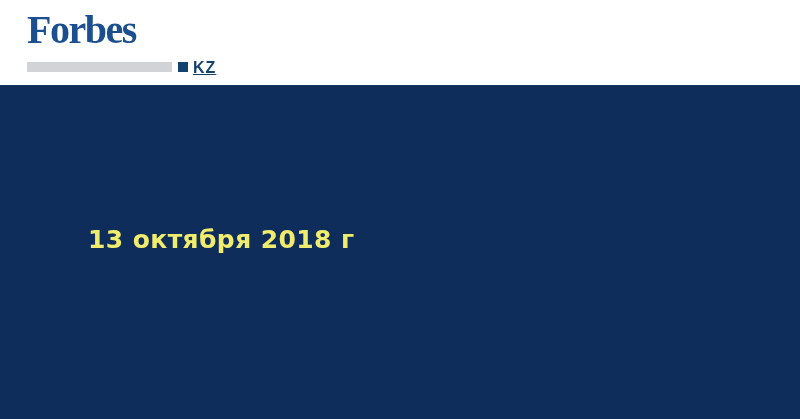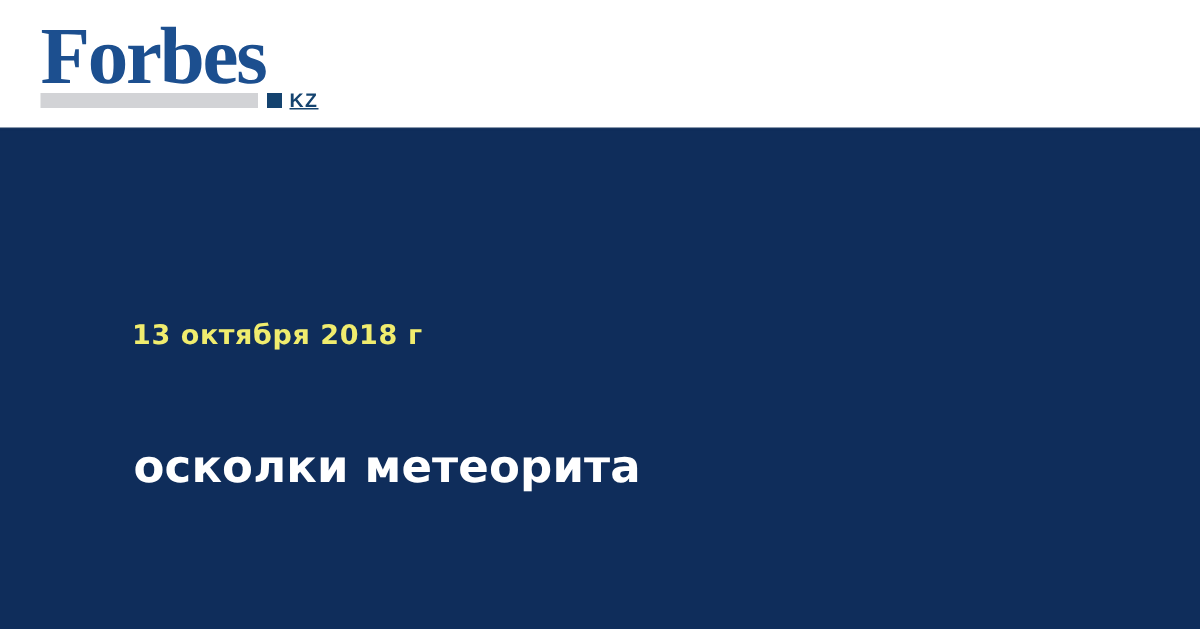--- a/index.html
+++ b/index.html
@@ -41,21 +41,21 @@
     width: 195px;
     height: 60px;
   }
 
   .logo-wordmark {
     position: absolute;
     left: 0;
     top: -4px;
     font-family: "Liberation Serif", "DejaVu Serif", serif;
     font-weight: bold;
-    font-size: 54px;
+    font-size: 40px;
     letter-spacing: -1.5px;
     color: #1c4f8f;
     line-height: 1;
     white-space: nowrap;
   }
 
   .logo-rule {
     position: absolute;
     left: 0;
     top: 48px;
@@ -72,44 +72,44 @@
     height: 10px;
     background: #14436f;
   }
 
   .logo-kz {
     position: absolute;
     left: 166px;
     top: 46px;
     font-family: "Liberation Sans", sans-serif;
     font-weight: bold;
-    font-size: 13px;
+    font-size: 16px;
     letter-spacing: 1px;
     color: #14436f;
     line-height: 1;
     text-decoration: underline;
   }
 
   
   .hero {
     position: absolute;
     left: 0;
     top: 87px;
     width: 800px;
     height: 332px;
     background: #0f2d5b;
   }
 
   .article-date {
     position: absolute;
     left: 88px;
-    top: 128px;
+    top: 140px;
     font-family: "DejaVu Sans", "Liberation Sans", sans-serif;
     font-weight: bold;
-    font-size: 18px;
+    font-size: 25px;
     letter-spacing: 0.4px;
     color: #f0ec6e;
     line-height: 1;
     white-space: nowrap;
   }
 
   .article-title {
     position: absolute;
     left: 89px;
     top: 182px;
@@ -138,18 +138,17 @@
       <div class="logo-square"></div>
       <div class="logo-kz">KZ</div>
     </div>
   </div>
 
   <div class="hero">
 
     <div class="article-date">13 октября 2018 г</div>
 
     <h1 class="article-title">
-      <span class="line">осколки метеорита</span>
     </h1>
 
   </div>
 
 </div>
 
 </body></html>

